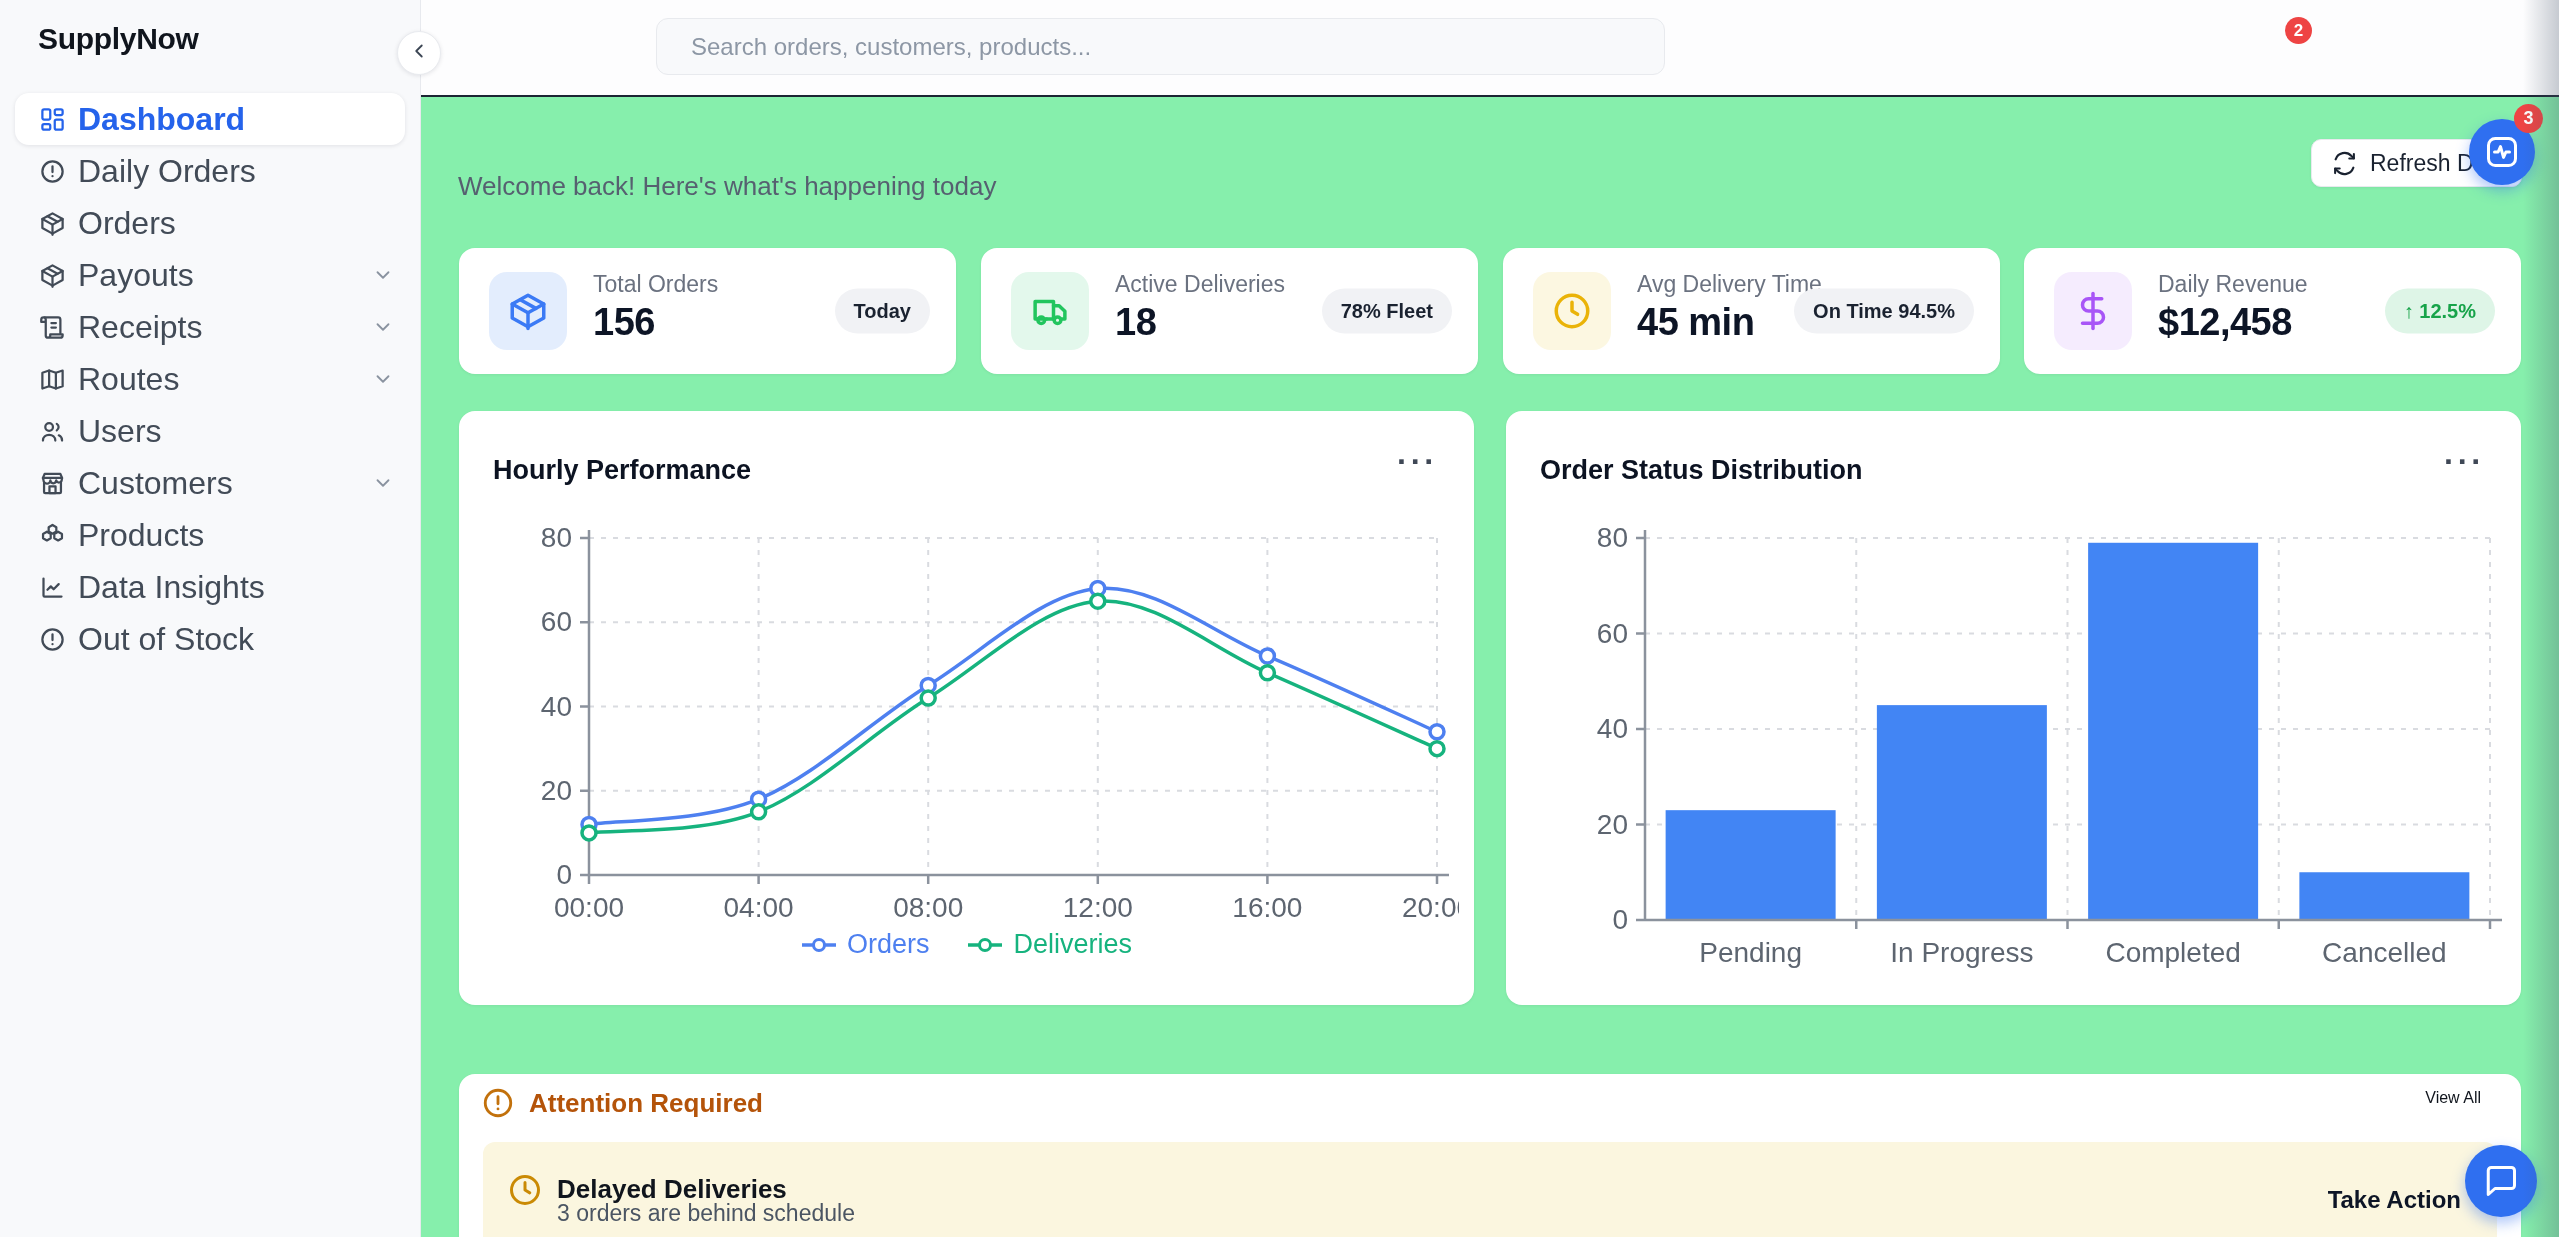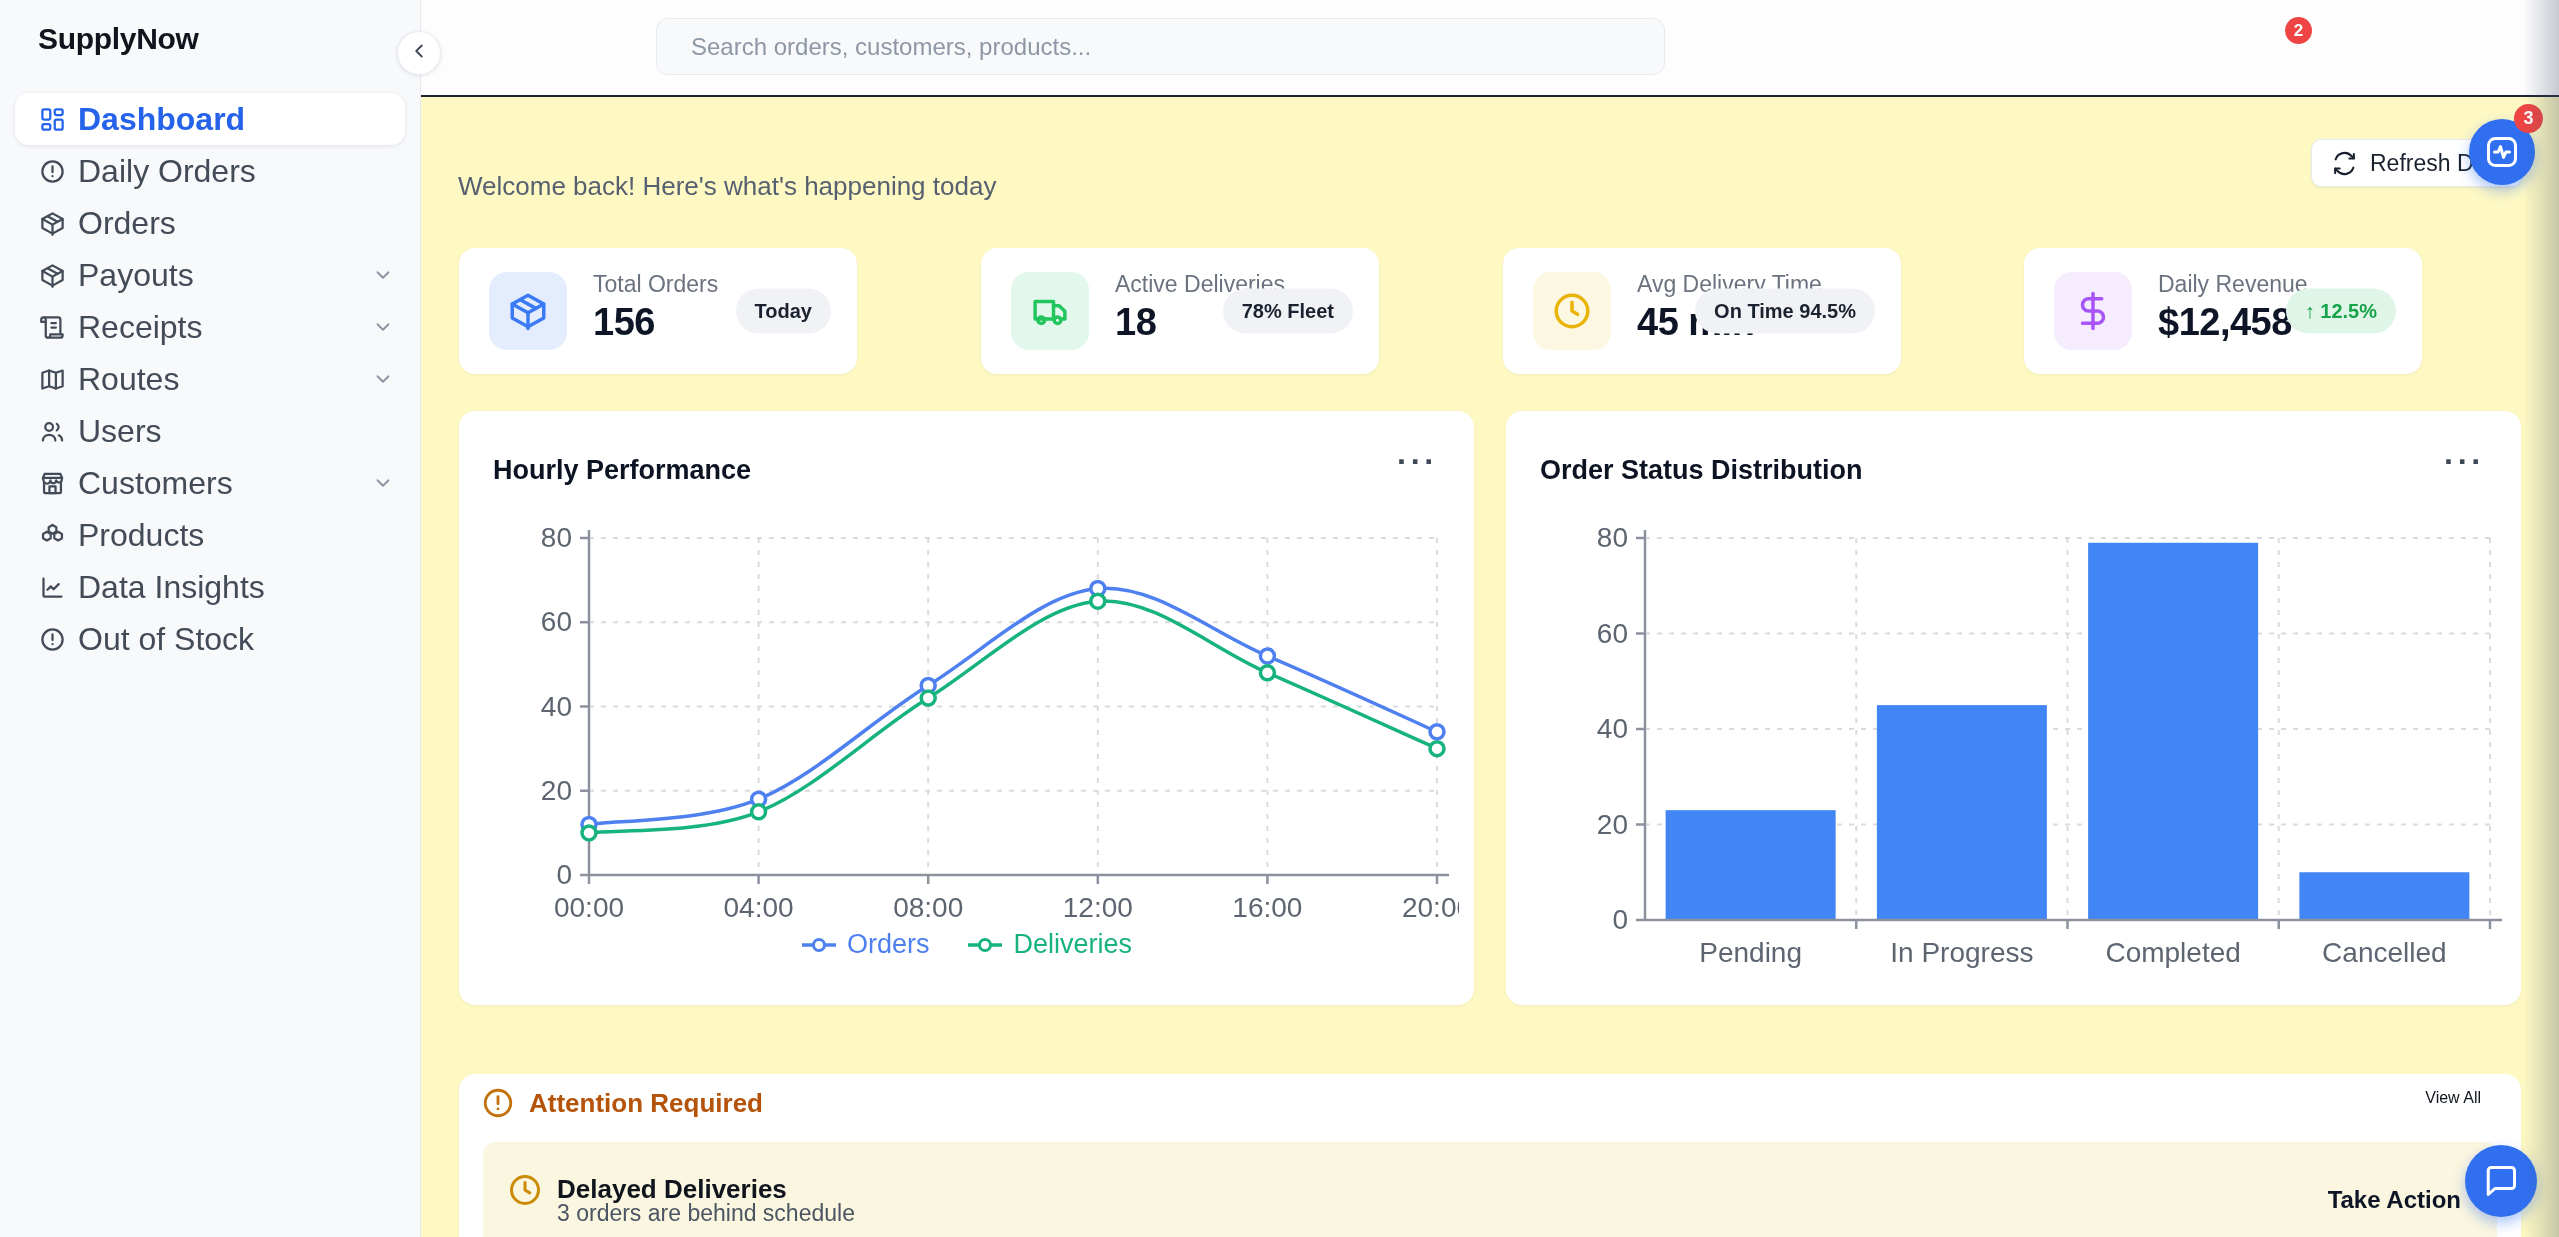--- a/index.html
+++ b/index.html
@@ -1,17 +1,17 @@
 <!DOCTYPE html>
 <html><head>
 <meta charset="utf-8">
 <style>
   html,body{margin:0;padding:0;background:#dfe2e8;}
   *{box-sizing:border-box;font-family:"Liberation Sans",sans-serif;}
-  #app{position:relative;width:2559px;height:1237px;overflow:hidden;background:#fef9c3;}
+  #app{position:relative;width:2559px;height:1237px;overflow:hidden;background:#86efac;}
 
   
   .sidebar{position:absolute;left:0;top:0;width:421px;height:100%;background:#f8f9fb;border-right:1px solid #e7e9ee;z-index:5;}
   .logo{position:absolute;left:38px;top:22px;font-size:30px;font-weight:700;color:#10151d;letter-spacing:-0.3px;}
   .nav{position:absolute;left:0;top:93px;right:0;}
   .nav-item{position:relative;height:52px;display:flex;align-items:center;padding-left:38px;color:#424b57;cursor:pointer;}
   .nav-item.active{background:#ffffff;margin:0 15px;padding-left:23px;border-radius:14px;box-shadow:0 1px 4px rgba(16,24,40,.10);color:#2563eb;}
   .nav-ic{width:28px;height:28px;flex:0 0 28px;display:flex;align-items:center;justify-content:center;}
   .nav-ic svg{width:27px;height:27px;}
   .nav-label{margin-left:12px;font-size:32px;}
@@ -37,21 +37,21 @@
 
   
   .float-activity{position:absolute;left:2469px;top:119px;width:66px;height:66px;border-radius:50%;background:#2f6ff0;box-shadow:0 6px 14px rgba(47,111,240,.4);display:flex;align-items:center;justify-content:center;color:#fff;z-index:60;cursor:pointer;}
   .float-activity svg{width:36px;height:36px;}
   .float-badge{position:absolute;left:2514px;top:104px;min-width:29px;height:29px;border-radius:999px;background:#ee4444;color:#fff;font-size:18px;font-weight:700;display:flex;align-items:center;justify-content:center;z-index:61;}
   .float-chat{position:absolute;left:2465px;top:1145px;width:72px;height:72px;border-radius:50%;background:#2f6ff0;box-shadow:0 6px 14px rgba(47,111,240,.4);display:flex;align-items:center;justify-content:center;color:#fff;z-index:60;cursor:pointer;}
   .float-chat svg{width:36px;height:36px;}
   .edge-fade{position:absolute;right:0;top:0;width:36px;height:100%;background:linear-gradient(90deg,rgba(71,85,105,0) 0%,rgba(71,85,105,.30) 100%);z-index:100;pointer-events:none;}
 
   
-  .stat-card{position:absolute;top:248px;width:398px;height:126px;background:#fff;border-radius:16px;box-shadow:0 1px 3px rgba(16,24,40,.06);z-index:1;}
+  .stat-card{position:absolute;top:248px;width:497px;height:126px;background:#fff;border-radius:16px;box-shadow:0 1px 3px rgba(16,24,40,.06);z-index:1;}
   .stat-ic{position:absolute;left:30px;top:24px;width:78px;height:78px;border-radius:18px;display:flex;align-items:center;justify-content:center;}
   .stat-ic svg{width:42px;height:42px;}
   .stat-label{position:absolute;left:134px;top:23px;font-size:23px;color:#6b7280;white-space:nowrap;}
   .stat-value{position:absolute;left:134px;top:53px;font-size:38px;font-weight:700;color:#0d1526;letter-spacing:-0.5px;white-space:nowrap;}
   .stat-badge{position:absolute;right:26px;top:50%;transform:translateY(-50%);border-radius:999px;font-size:20px;font-weight:700;padding:11px 19px;white-space:nowrap;}
   .badge-neutral{background:#f1f2f5;color:#1a2230;}
   .badge-positive{background:#def5e7;color:#17a34a;}
 
   
   .chart-card{position:absolute;top:411px;width:1015px;height:594px;background:#fff;border-radius:16px;box-shadow:0 1px 3px rgba(16,24,40,.06);z-index:1;}

